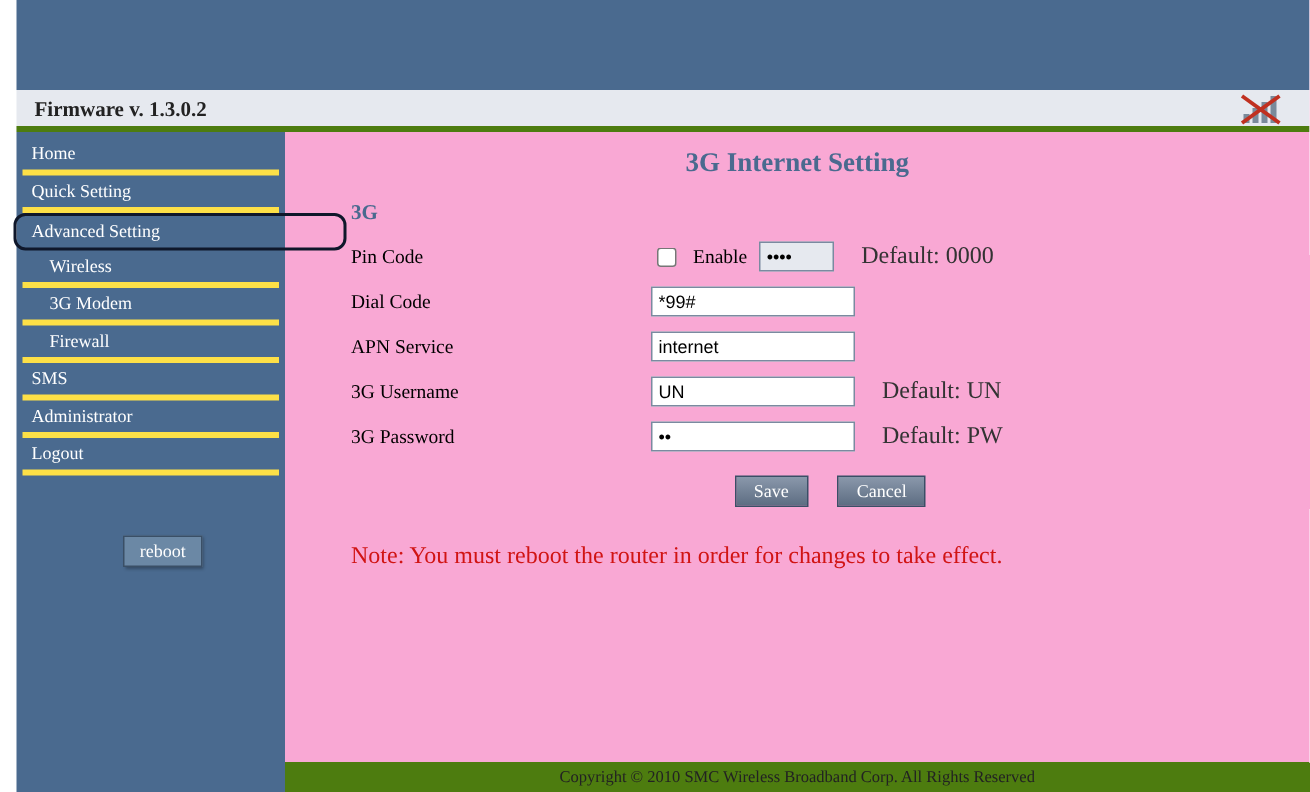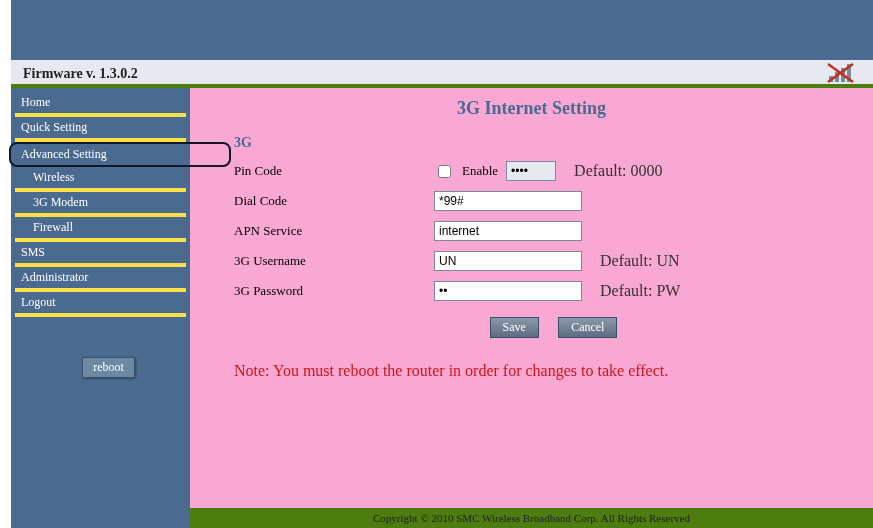--- a/index.html
+++ b/index.html
@@ -109,21 +109,21 @@
   .row .control { display: flex; align-items: center; gap: 8px; }
   .row input[type="text"], .row input[type="password"] {
     height: 20px;
     border: 1px solid #7a8aa0;
     padding: 1px 4px;
     font-family: Arial, sans-serif;
     font-size: 12px;
     background: #fff;
   }
   .w-small { width: 50px; background: #e6e9ef !important; }
-  .w-med { width: 148px; }
+  .w-med { width: 136px; }
   .hint { font-size: 16px; color: #333; margin-left: 10px; }
   .btn-row { text-align: center; margin-top: 16px; }
   .btn {
     display: inline-block;
     background: linear-gradient(#8a98ab, #5d6d82);
     color: #fff;
     border: 1px solid #3a4f66;
     padding: 2px 12px;
     font-size: 12px;
     font-family: Liberation Serif, serif;

